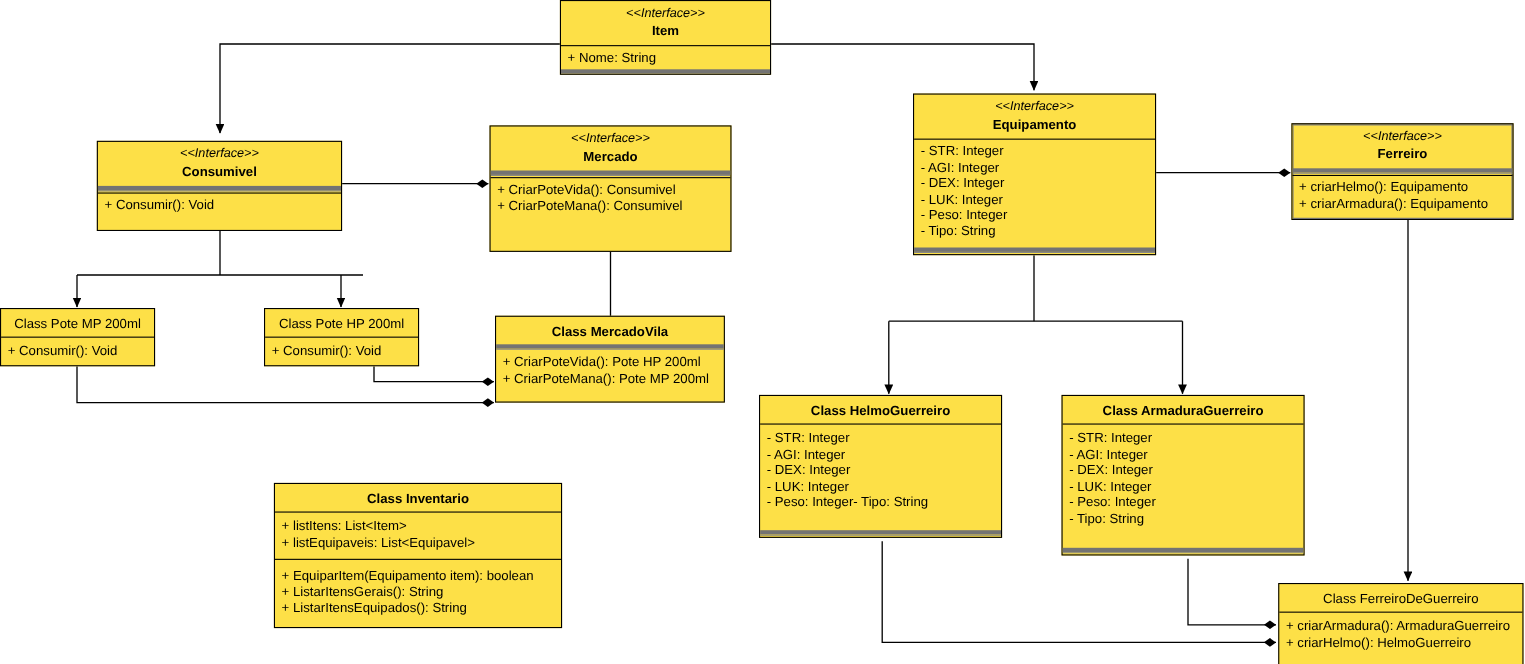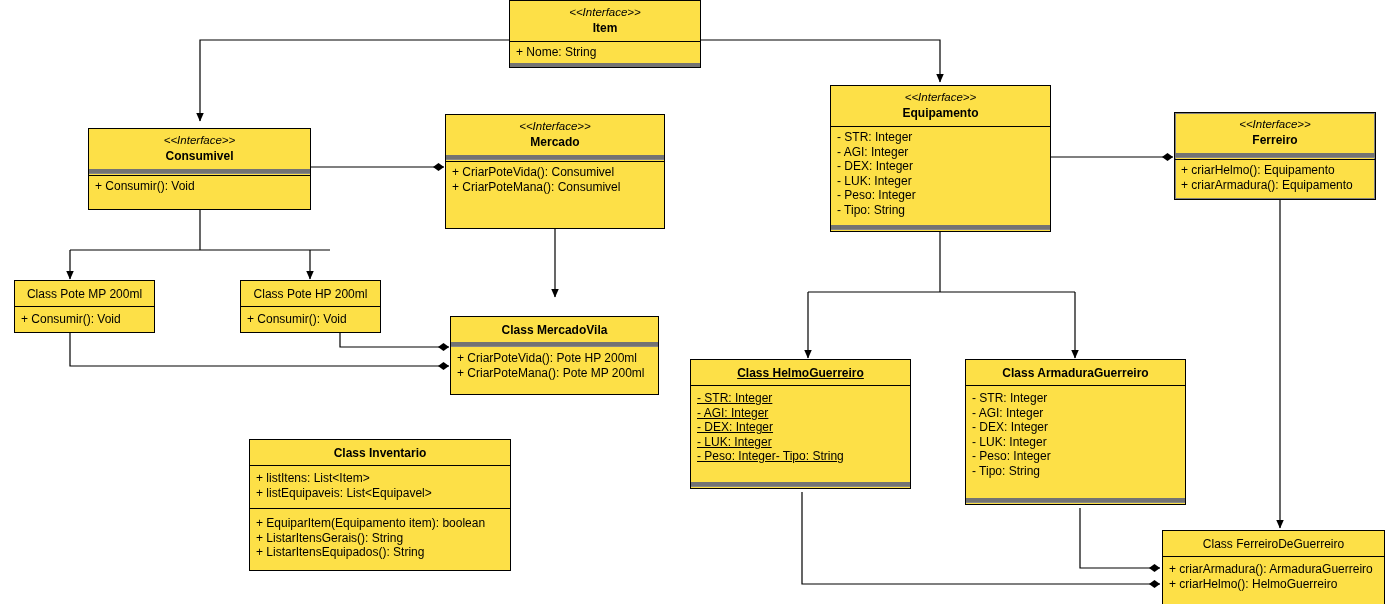--- a/index.html
+++ b/index.html
@@ -205,39 +205,39 @@
       <div class="stereotype">&lt;&lt;Interface&gt;&gt;</div>
       <div class="title">Ferreiro</div>
     </div>
     <div class="compartment empty-comp double-top"></div>
     <div class="compartment" style="flex:1 1 auto;">
       <div class="member">+ criarHelmo(): Equipamento</div>
       <div class="member">+ criarArmadura(): Equipamento</div>
     </div>
   </div>
 
-  <div class="uml-box" style="left:14px; top:280px; width:141px; height:53px;">
+  <div class="uml-box" style="left:0px; top:280px; width:141px; height:53px;">
     <div class="compartment head" style="padding-top:5px; padding-bottom:4px;">
       <div class="title plain" style="font-weight:normal;">Class Pote MP 200ml</div>
     </div>
     <div class="compartment" style="flex:1 1 auto; padding-top:5px;">
       <div class="member">+ Consumir(): Void</div>
     </div>
   </div>
 
   <div class="uml-box" style="left:240px; top:280px; width:141px; height:53px;">
     <div class="compartment head" style="padding-top:5px; padding-bottom:4px;">
       <div class="title plain" style="font-weight:normal;">Class Pote HP 200ml</div>
     </div>
     <div class="compartment" style="flex:1 1 auto; padding-top:5px;">
       <div class="member">+ Consumir(): Void</div>
     </div>
   </div>
 
-  <div class="uml-box" style="left:450px; top:316px; width:209px; height:79px;">
+  <div class="uml-box" style="left:450px; top:287px; width:209px; height:79px;">
     <div class="compartment head" style="padding-top:5px; padding-bottom:4px;">
       <div class="title">Class MercadoVila</div>
     </div>
     <div class="compartment double-top" style="flex:1 1 auto; padding-top:5px;">
       <div class="member">+ CriarPoteVida(): Pote HP 200ml</div>
       <div class="member">+ CriarPoteMana(): Pote MP 200ml</div>
     </div>
   </div>
 
   <div class="uml-box" style="left:249px; top:439px; width:262px; height:132px;">
@@ -248,21 +248,21 @@
       <div class="member">+ listItens: List&lt;Item&gt;</div>
       <div class="member">+ listEquipaveis: List&lt;Equipavel&gt;</div>
     </div>
     <div class="compartment" style="flex:1 1 auto; padding-top:7px;">
       <div class="member">+ EquiparItem(Equipamento item): boolean</div>
       <div class="member">+ ListarItensGerais(): String</div>
       <div class="member">+ ListarItensEquipados(): String</div>
     </div>
   </div>
 
-  <div class="uml-box" style="left:690px; top:359px; width:221px; height:130px;text-decoration:underline;">
+  <div class="uml-box" style="left:690px; top:359px; width:221px; height:130px;">
     <div class="compartment head" style="padding-top:5px; padding-bottom:4px;">
       <div class="title">Class HelmoGuerreiro</div>
     </div>
     <div class="compartment" style="flex:1 1 auto; padding-top:5px;">
       <div class="member">- STR: Integer</div>
       <div class="member">- AGI: Integer</div>
       <div class="member">- DEX: Integer</div>
       <div class="member">- LUK: Integer</div>
       <div class="member">- Peso: Integer- Tipo: String</div>
     </div>

